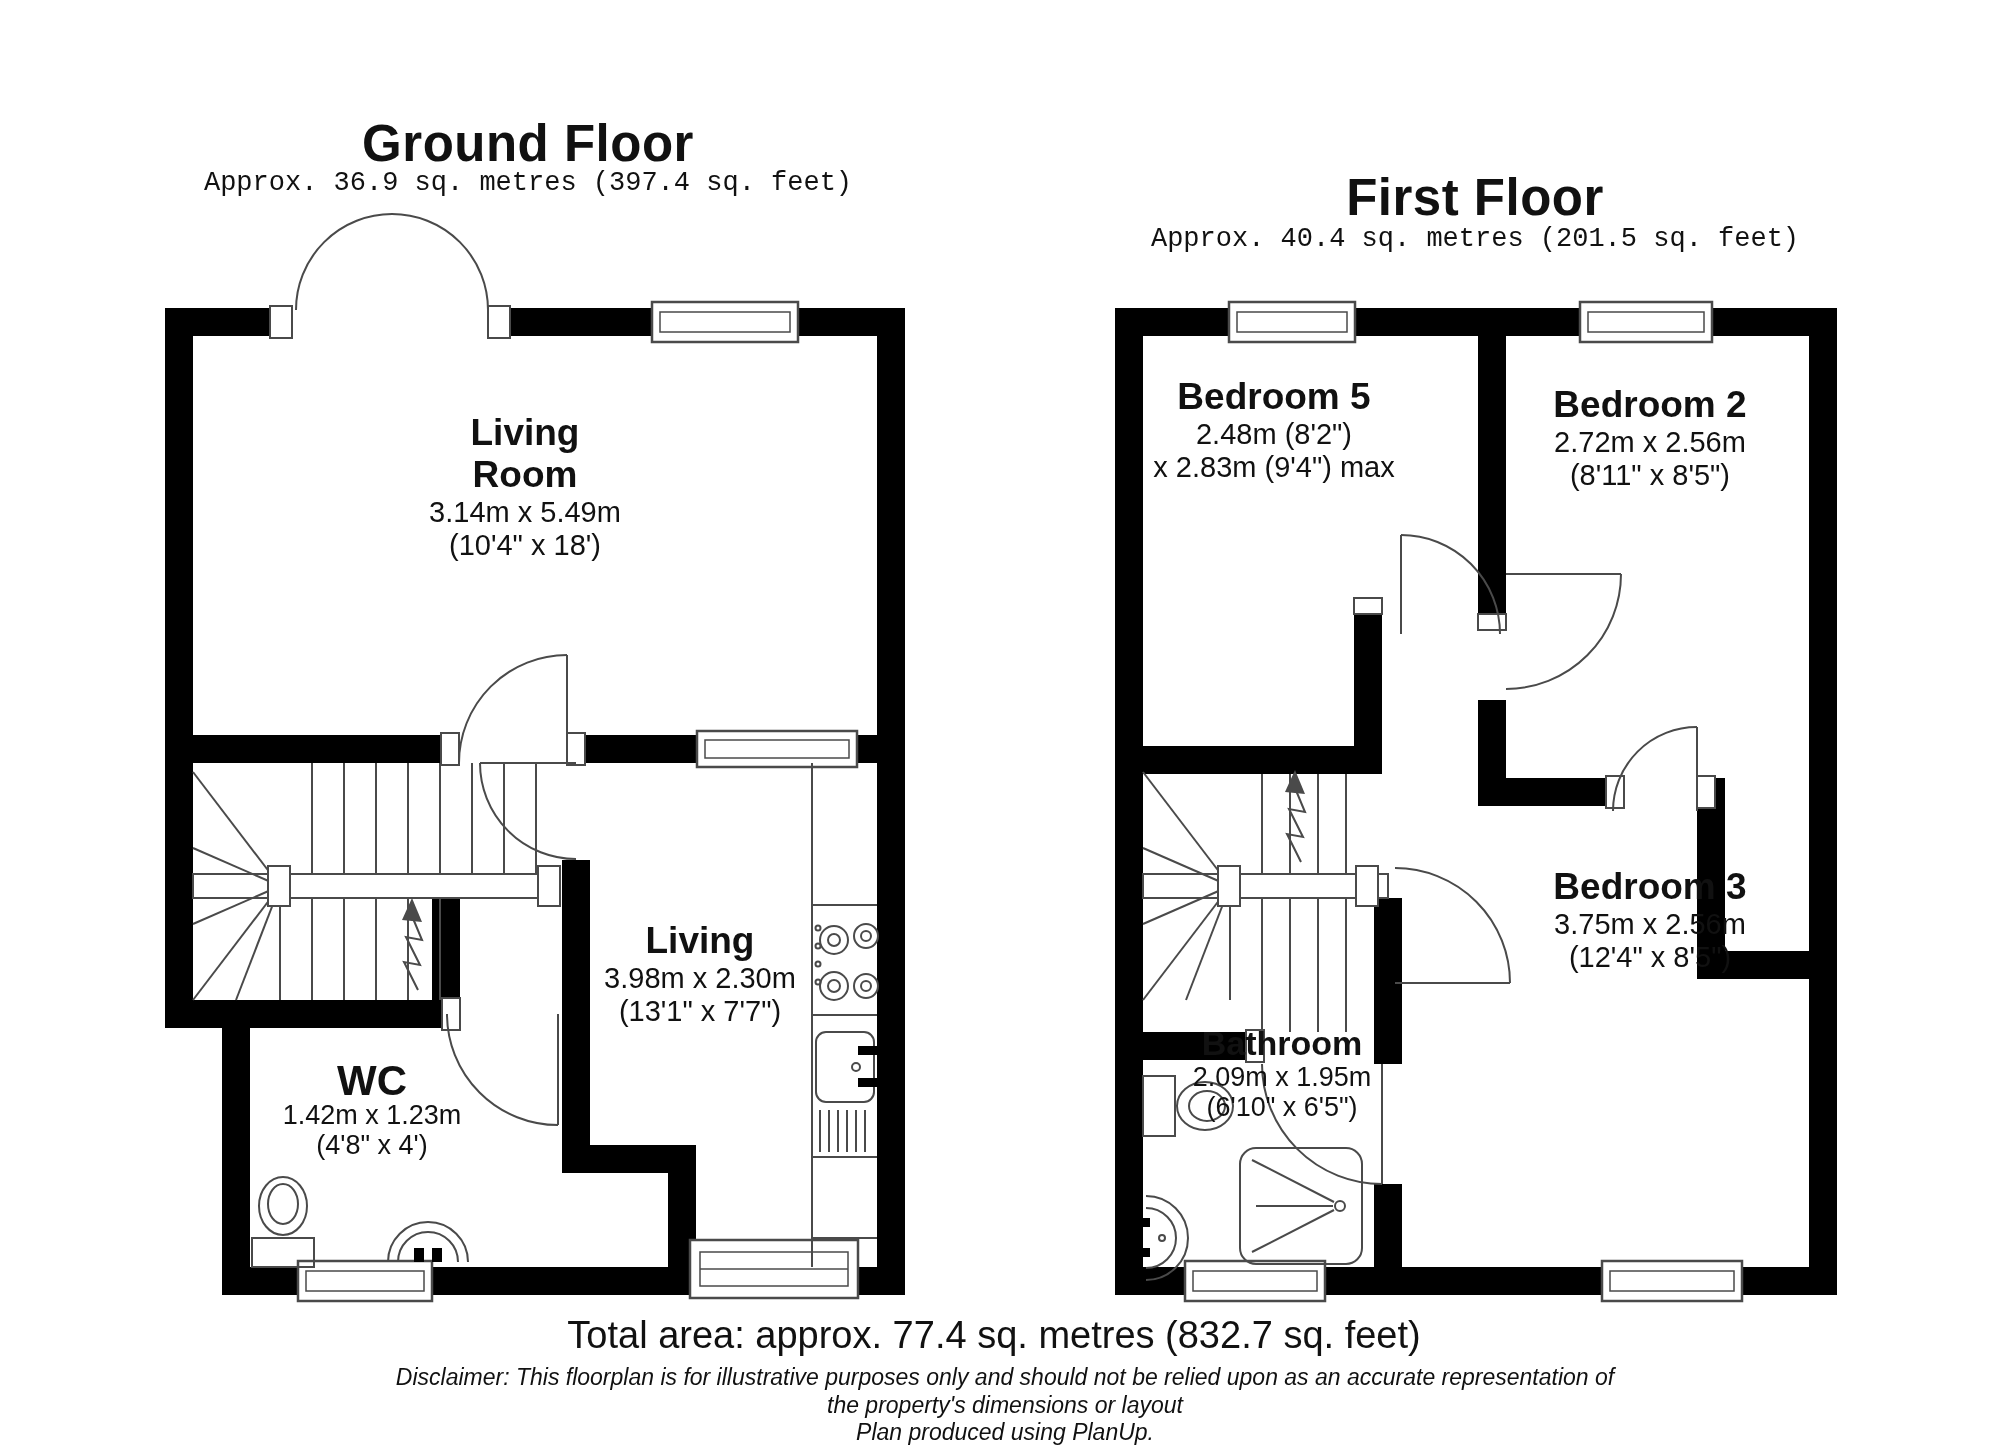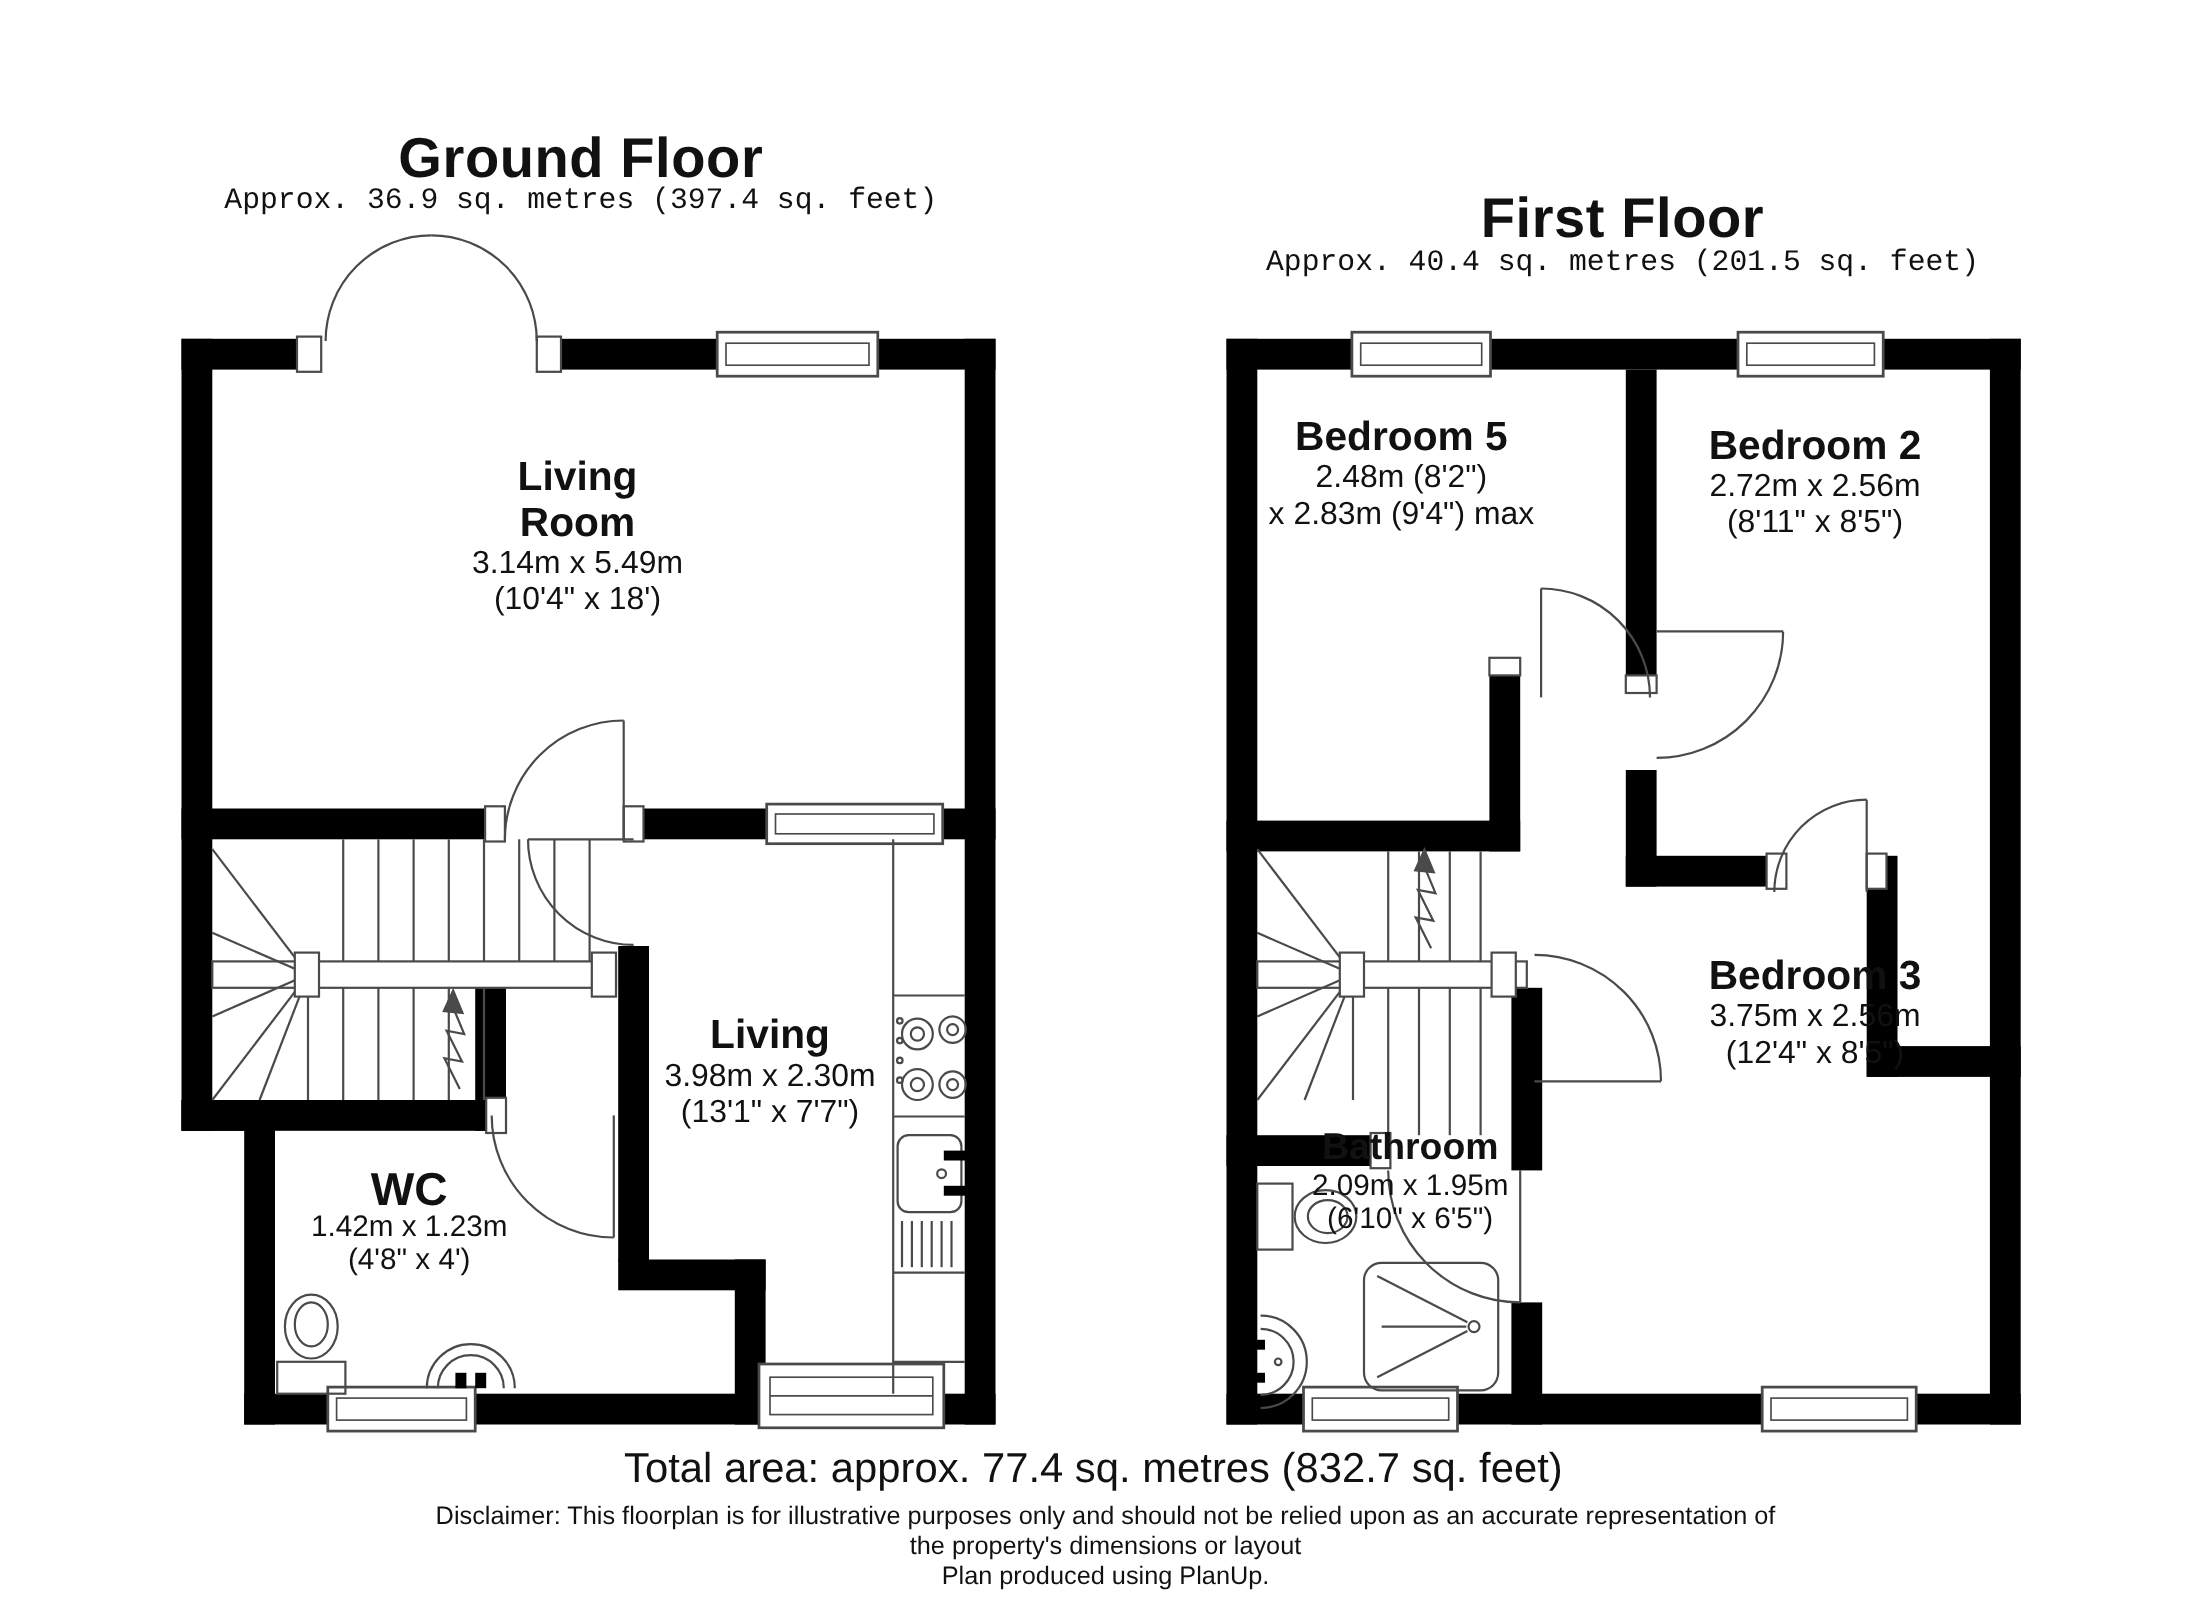--- a/index.html
+++ b/index.html
@@ -11,21 +11,21 @@
     color:#111;
     overflow:hidden;
   }
   svg{position:absolute;left:0;top:0;}
   .t{position:absolute;transform:translateX(-50%);white-space:nowrap;text-align:center;}
   .floor-title{font-size:51px;font-weight:bold;letter-spacing:0.5px;}
   .floor-sub{font-size:27px;font-family:Liberation Mono, monospace;}
   .room-name{font-size:37px;font-weight:bold;line-height:42px;}
   .room-dims{font-size:29px;line-height:33px;}
   .total{font-size:38px;}
-  .disc{font-size:23px;line-height:27.5px;}
+  .disc{font-size:23px;line-height:27.5px;font-style:italic;}
 </style>
 </head>
 <body>
 
 <div class="canvas">
 
 <svg width="2000" height="1454" viewBox="0 0 2000 1454">
 
   <g>
 

